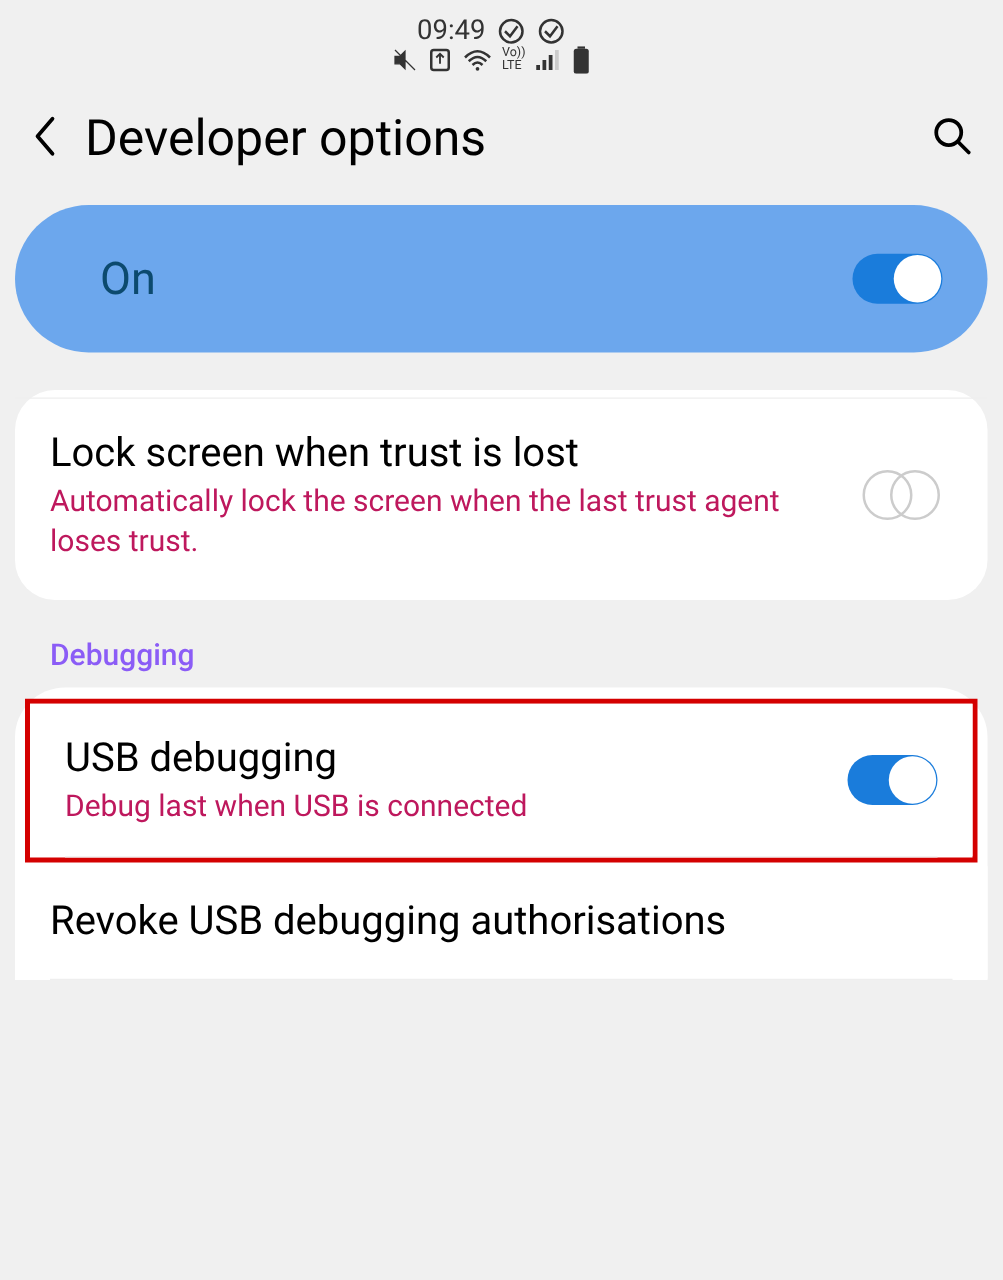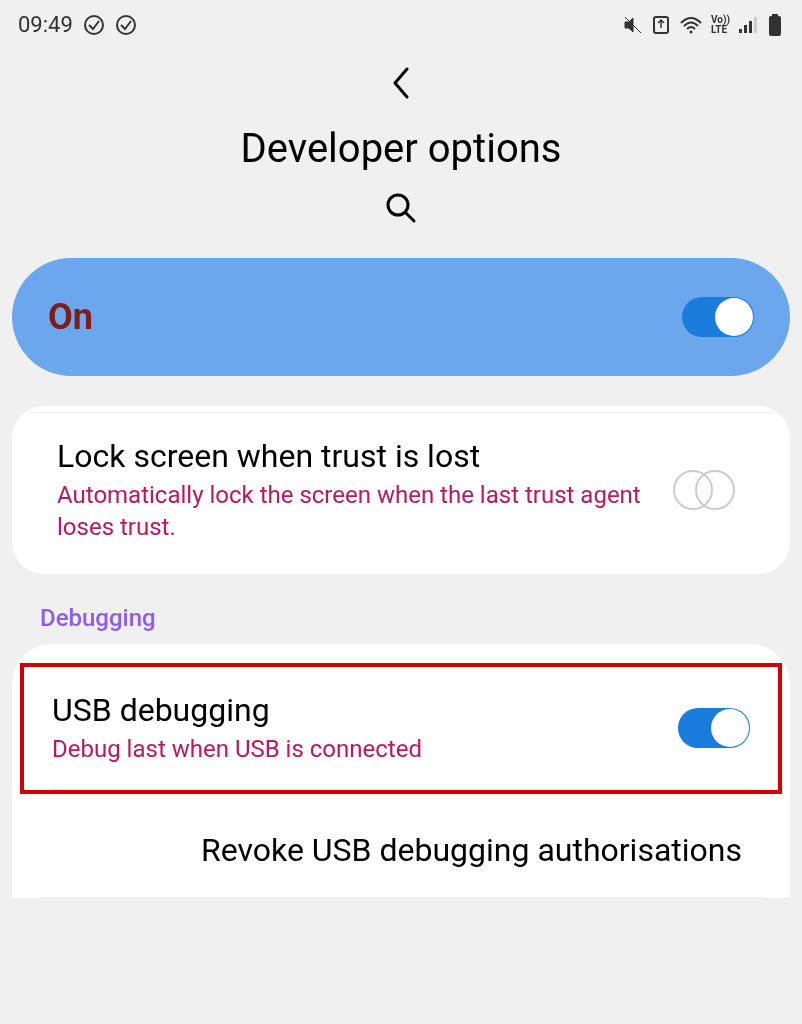--- a/index.html
+++ b/index.html
@@ -11,44 +11,44 @@
     body {
       width: 802px;
       height: 1024px;
       background: #f0f0f0;
       overflow: hidden;
     }
     .status-bar {
       display: flex;
       justify-content: space-between;
       align-items: center;
-      padding: 12px 20px 8px 18px;
+      padding: 12px 20px 8px 4px;
       font-size: 22px;
       color: #333;
+      flex-direction: column;
     }
     .status-left {
       display: flex;
       align-items: center;
       gap: 10px;
     }
     .status-right {
       display: flex;
       align-items: center;
       gap: 8px;
     }
     .status-icon {
       display: inline-flex;
       align-items: center;
     }
     .header {
       display: flex;
       align-items: center;
       padding: 20px 24px 30px 24px;
       gap: 20px;
-      flex-direction: column;
     }
     .back-chevron {
       width: 24px;
       height: 36px;
     }
     .page-title {
       font-size: 40px;
       font-weight: 400;
       color: #000;
       flex: 1;
@@ -60,23 +60,24 @@
     .master-toggle {
       margin: 0 12px 30px 12px;
       background: #6ca7ed;
       border-radius: 70px;
       padding: 38px 36px;
       display: flex;
       justify-content: space-between;
       align-items: center;
     }
     .master-toggle-label {
-      color: #7f1d1d;
+      color: #0c4a6e;
       font-size: 36px;
-      font-weight: 700;
+      font-weight: 400;
+      margin-left: 32px;
     }
     .toggle {
       position: relative;
       width: 72px;
       height: 40px;
       border-radius: 20px;
     }
     .toggle-on {
       background: #1a7cdb;
     }
@@ -88,21 +89,21 @@
       top: 1px;
     }
     .toggle-on .toggle-knob {
       right: 1px;
       background: #fff;
     }
     .card {
       background: #fff;
       border-radius: 32px;
       margin: 0 12px;
-      padding: 6px 17px;
+      padding: 6px 0;
     }
     .setting-item {
       display: flex;
       justify-content: space-between;
       align-items: center;
       padding: 24px 28px;
       border-top: 1px solid #eee;
     }
     .setting-item:first-child {
       border-top: none;
@@ -122,21 +123,21 @@
       line-height: 1.35;
     }
     .section-header {
       font-size: 24px;
       color: #8b5cf6;
       font-weight: 500;
       padding: 30px 40px 12px 40px;
     }
     .highlighted {
       border: 4px solid #d40000;
-      margin: 13px 8px;
+      margin: 3px 8px;
       position: relative;
       z-index: 10;
     }
     .debugging-card {
       background: #fff;
       border-radius: 40px 40px 0 0;
       margin: 0 12px;
       padding: 6px 0 0 0;
       overflow: visible;
     }
@@ -200,21 +201,21 @@
           <rect x="3" y="3" width="14" height="16" rx="2" fill="none" stroke="#333" stroke-width="2"></rect>
           <path d="M7 9 L10 6 L13 9 M10 6 V14" fill="none" stroke="#333" stroke-width="1.5"></path>
         </svg>
     </span>
     <span class="status-icon">
       <svg width="24" height="20" viewBox="0 0 24 20">
           <path d="M2 8 Q12 -2 22 8 M5 11 Q12 4 19 11 M8 14 Q12 10 16 14" fill="none" stroke="#333" stroke-width="2"></path>
           <circle cx="12" cy="17" r="1.5" fill="#333"></circle>
         </svg>
     </span>
-    <span class="status-icon" style="font-size:10px;font-weight:bold;line-height:1;">Vo))<br>LTE</span>
+    <span class="status-icon" style="font-size:10px;font-weight:normal;line-height:1;">Vo))<br>LTE</span>
     <span class="status-icon">
       <svg width="22" height="20" viewBox="0 0 22 20">
           <rect x="1" y="14" width="3" height="4" fill="#333"></rect>
           <rect x="6" y="10" width="3" height="8" fill="#333"></rect>
           <rect x="11" y="6" width="3" height="12" fill="#333"></rect>
           <rect x="16" y="2" width="3" height="16" fill="#ccc"></rect>
         </svg>
     </span>
     <span class="status-icon">
       <svg width="14" height="22" viewBox="0 0 14 22">
@@ -268,19 +269,19 @@
       <div class="setting-text">
         <div class="setting-title">USB debugging</div>
         <div class="setting-desc">Debug last when USB is connected</div>
       </div>
       <div class="toggle toggle-on">
         <div class="toggle-knob"></div>
       </div>
     </div>
     <div class="divider"></div>
   </div>
-  <div class="debug-item" style="text-align:right;">
+  <div class="debug-item" style="">
     <div class="setting-text">
       <div class="setting-title">Revoke USB debugging authorisations</div>
     </div>
   </div>
   <div class="divider"></div>
 </div>
 
 </body></html>

